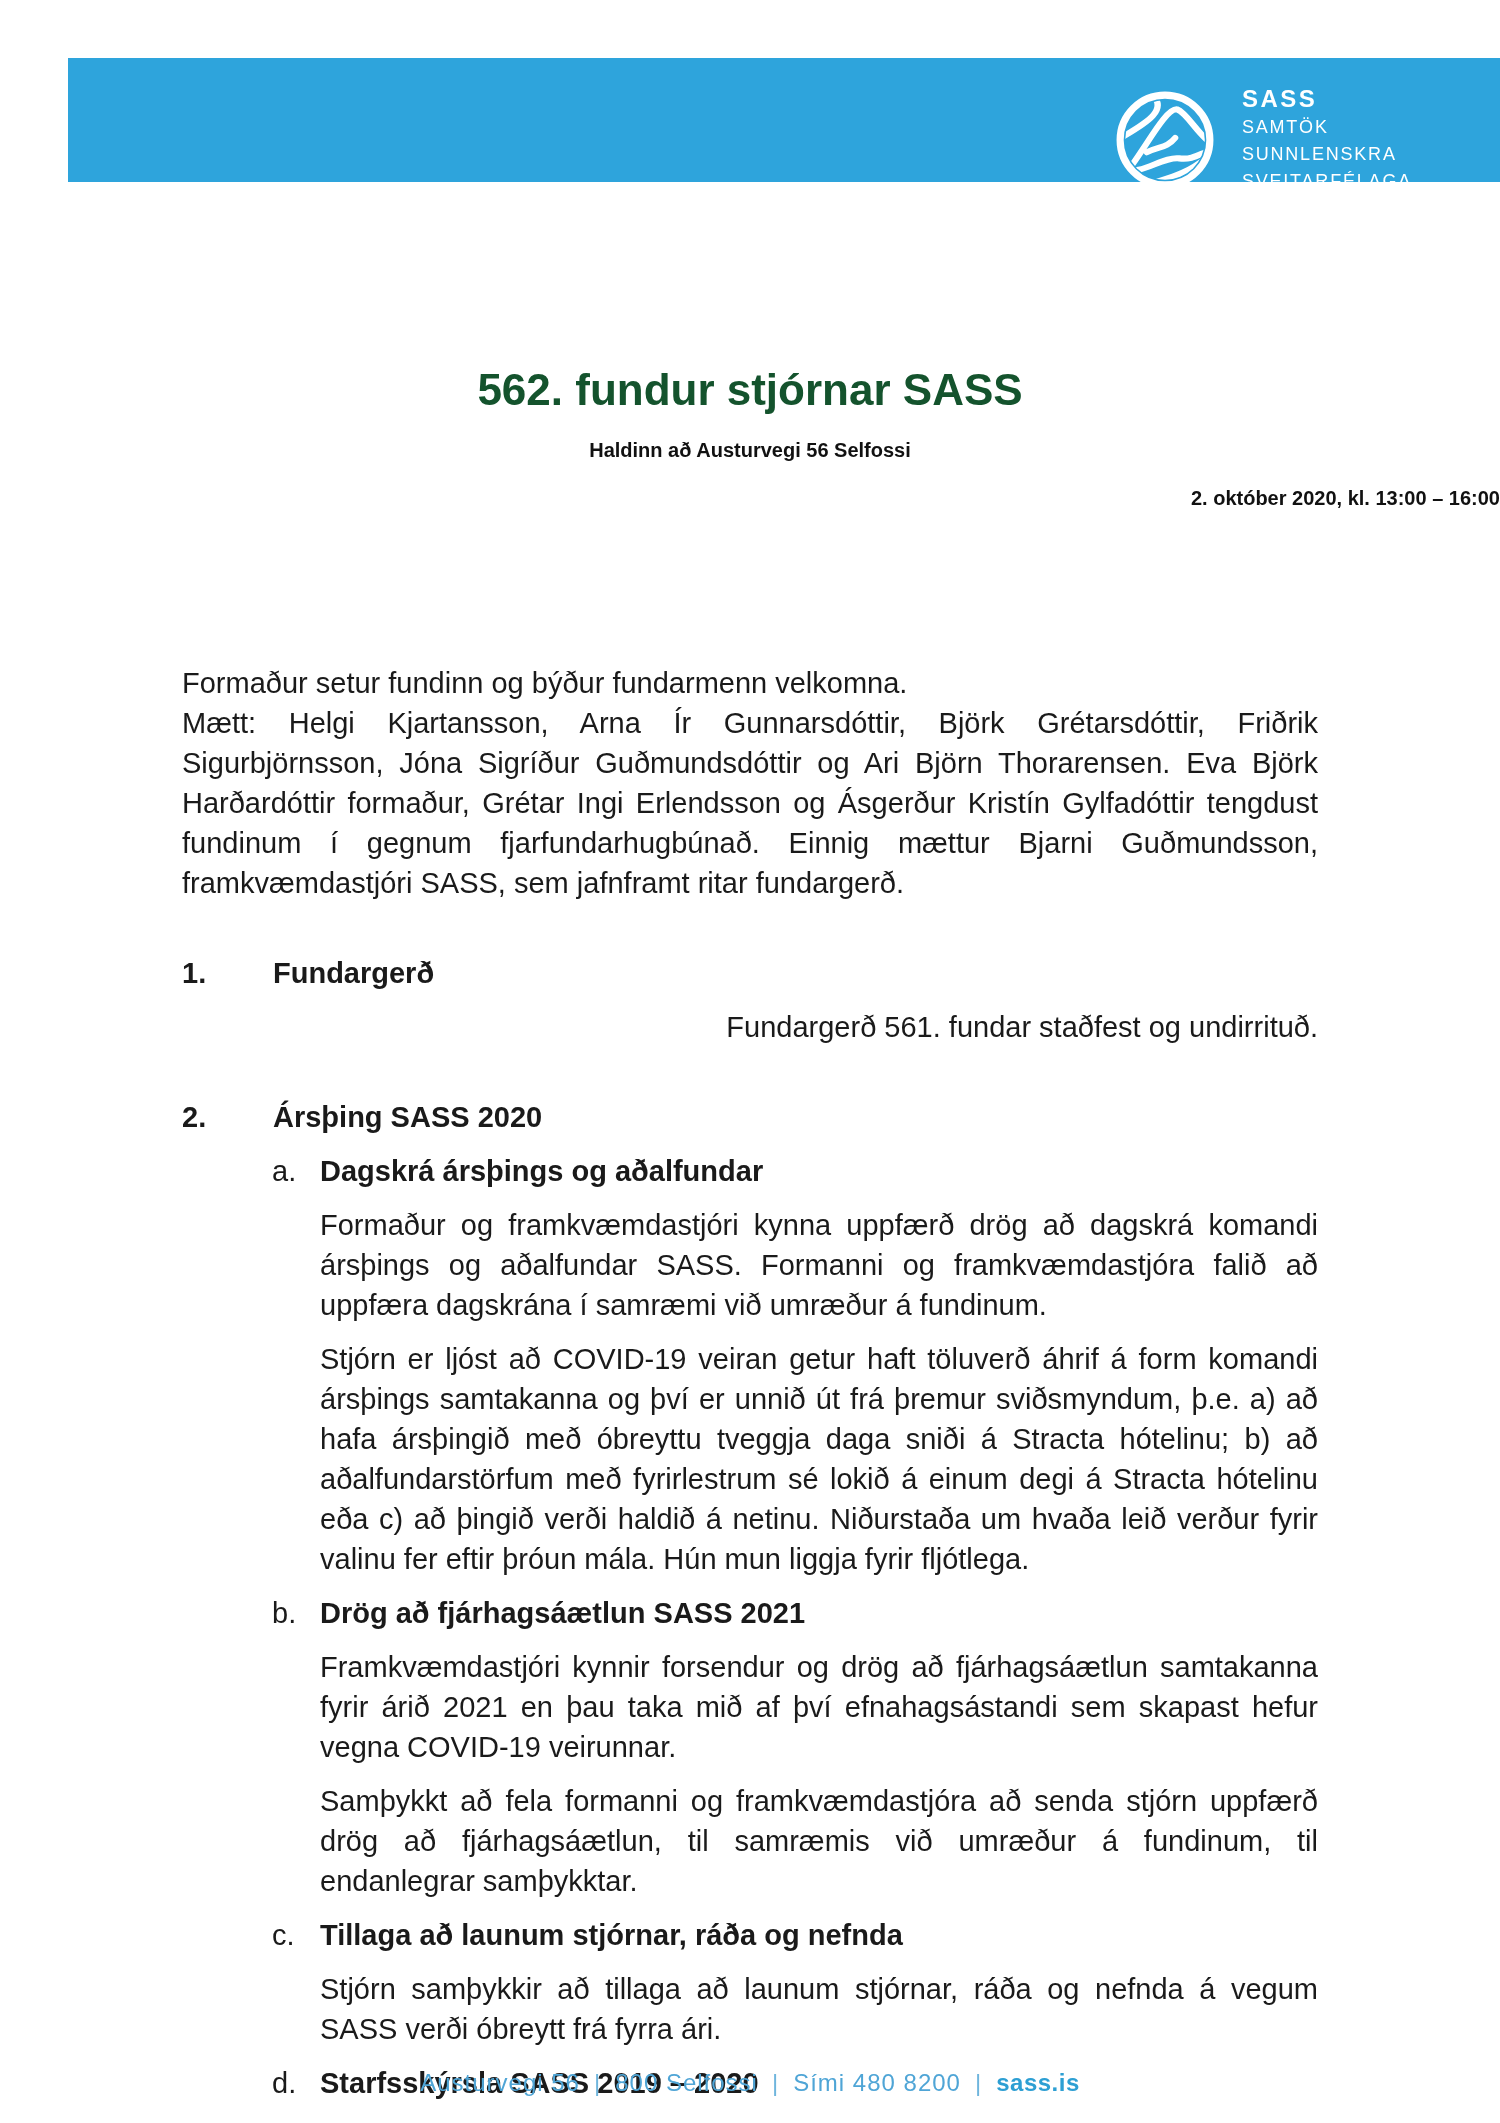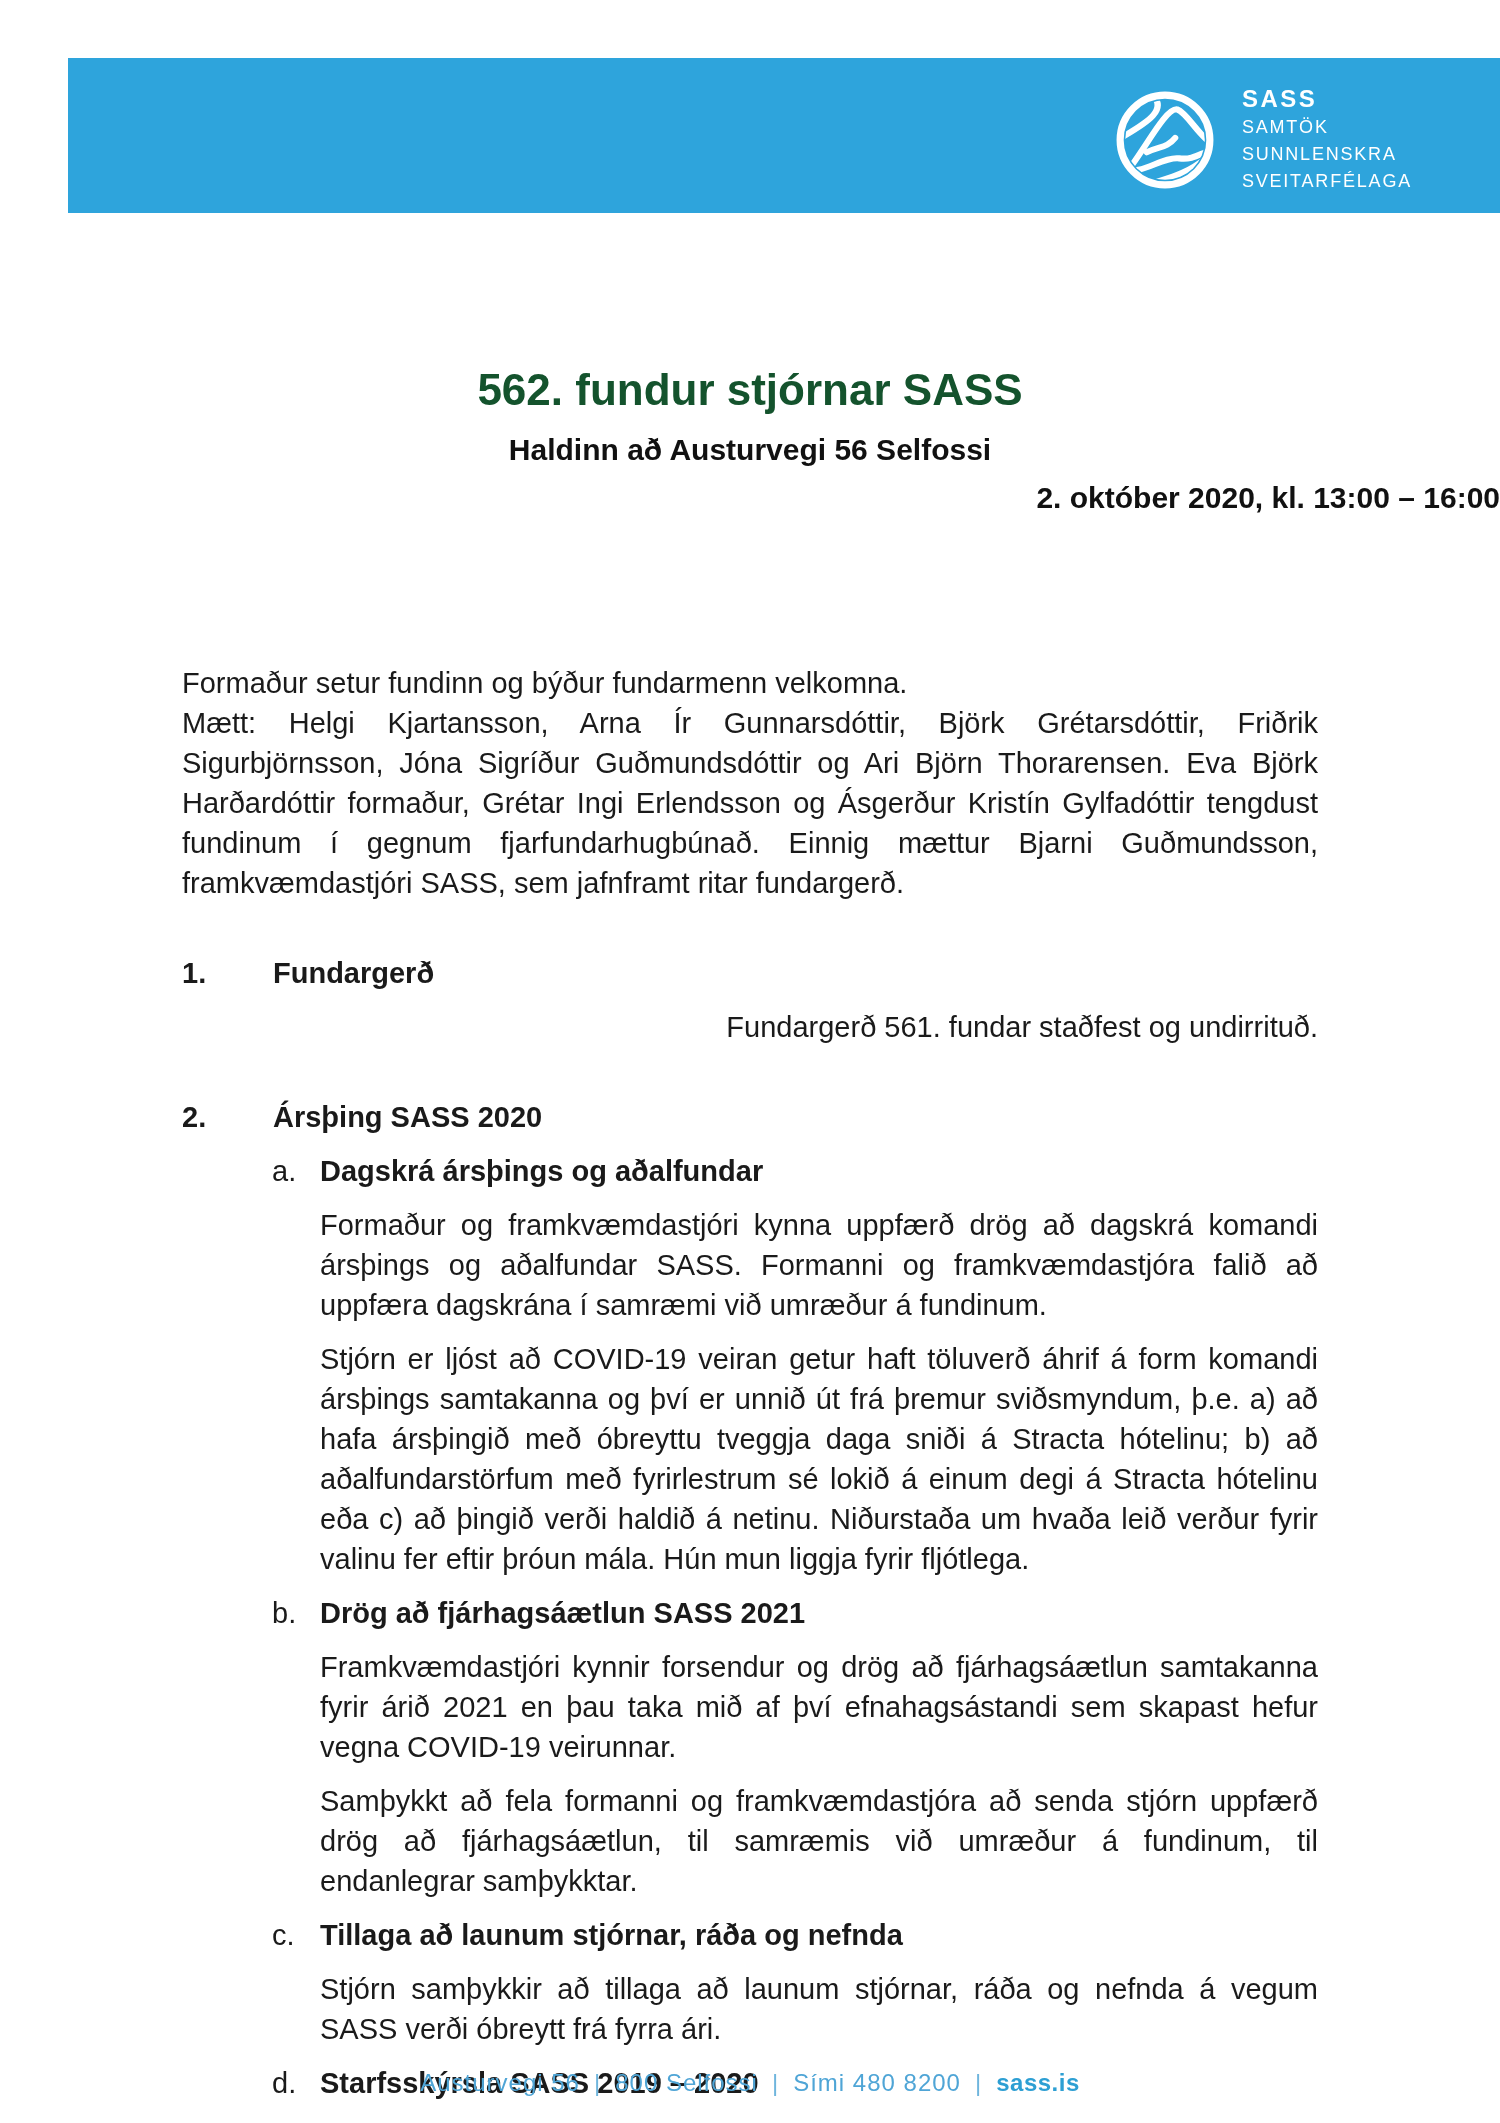--- a/index.html
+++ b/index.html
@@ -5,41 +5,41 @@
   * { margin:0; padding:0; box-sizing:border-box; }
   html,body { background:#ffffff; }
   body { font-family:"Liberation Sans", sans-serif; color:#1a1a1a; }
   .page {
     position:relative; width:1500px; height:2123px; margin:0 auto;
     background:#ffffff; overflow:hidden;
   }
 
   
   .band {
-    position:absolute; top:58px; left:68px; right:0; height:155px;
+    position:absolute; top:58px; left:68px; right:0; height:124px;
     background:#2ea4dc;
     padding-left:36px;
   }
   .logo-group {
     position:absolute; right:88px; top:26px;
     display:flex; align-items:center; gap:26px;
   }
   .logo-circle { width:102px; height:102px; display:block; }
   .logo-text { display:flex; flex-direction:column; color:#ffffff; }
   .logo-wordmark {
     font-size:24px; font-weight:bold; letter-spacing:2.5px; line-height:30px;
   }
   .logo-orgline {
     font-size:18px; font-weight:normal; letter-spacing:1.8px; line-height:27px;
   }
 
   
   .title-block { position:absolute; top:338px; left:0; right:0; text-align:center; }
   .doc-title { font-size:44px; font-weight:bold; line-height:56px; color:#14532d;margin-top:24px; }
-  .doc-sub { font-size:30px; font-weight:bold; line-height:48px; color:#111; margin-top:8px; }
+  .doc-sub { font-size:20px; font-weight:bold; line-height:48px; color:#111; margin-top:8px; }
   .doc-sub + .doc-sub { margin-top:0;text-align:right; }
 
   
   .content {
     position:absolute; top:605px; left:182px; width:1136px;
     font-size:29px; line-height:40px;
   }
   .para { text-align:justify; margin-bottom:14px; }
   .opening { margin-top:58px; margin-bottom:0; text-align:left; }
 

